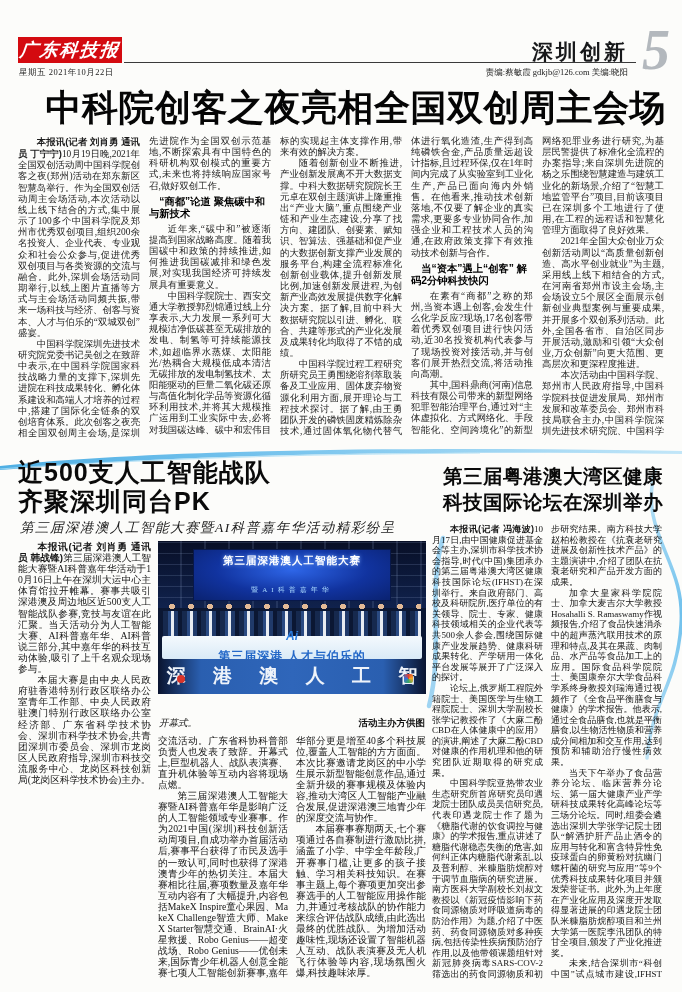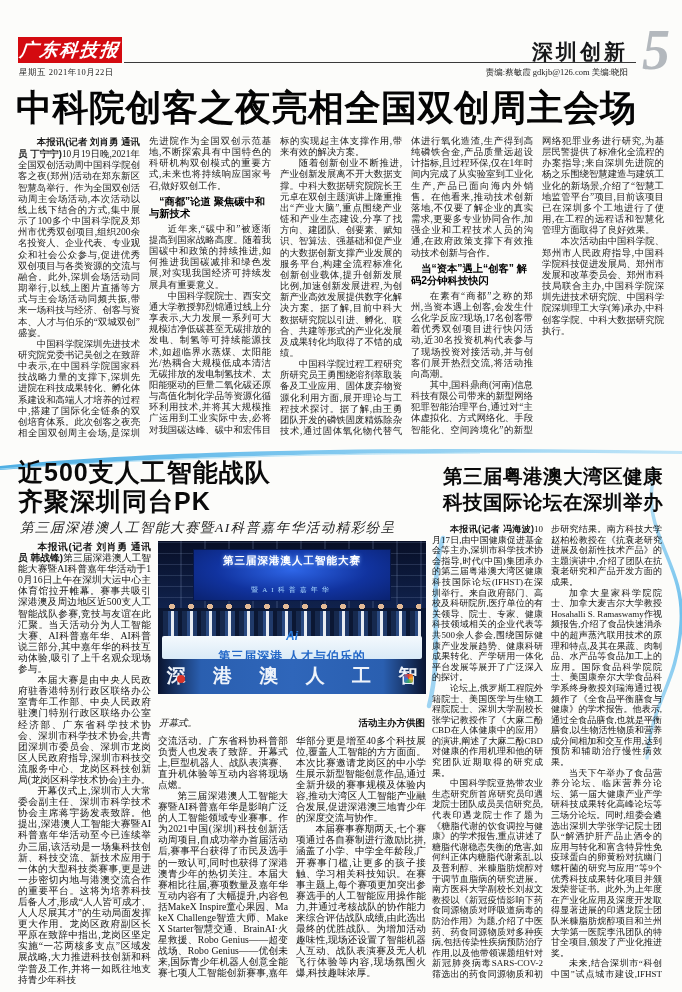--- a/index.html
+++ b/index.html
@@ -10,21 +10,21 @@
   
   .logo-box { position:absolute; left:18px; top:37px; width:104px; height:26px; background:#d40a10; display:flex; align-items:center; justify-content:center; }
   .logo-text { color:#fff; font-size:18px; font-weight:bold; font-style:italic; letter-spacing:2px; transform:skewX(-6deg); white-space:nowrap; }
   .masthead-rule { position:absolute; left:124px; top:62px; width:512px; height:1px; background:#3a3a3a; }
   .date-line { position:absolute; left:19px; top:67px; font-size:8.5px; color:#222; letter-spacing:.5px; }
   .section-title { position:absolute; right:54px; top:38px; font-size:21px; font-weight:bold; font-family:Liberation Mono, monospace; letter-spacing:3px; color:#17181a; }
   .editors { position:absolute; right:54px; top:67px; font-size:8.5px; color:#222; }
   .page-num { position:absolute; right:12px; top:22px; font-size:56px; line-height:1; color:#b3b8bd; font-weight:bold; font-style:italic; }
 
   
-  .headline { position:absolute; left:16px; top:84px; width:650px; text-align:left; font-size:36px; font-weight:900; font-family:"Liberation Sans","DejaVu Sans",sans-serif; letter-spacing:.5px; color:#050505; white-space:nowrap; }
+  .headline { position:absolute; left:16px; top:84px; width:650px; text-align:right; font-size:36px; font-weight:900; font-family:"Liberation Sans","DejaVu Sans",sans-serif; letter-spacing:.5px; color:#050505; white-space:nowrap; }
   .top-columns { position:absolute; left:18px; top:136px; width:646px; height:310px; column-count:5; column-gap:9px; column-fill:auto; font-size:9.4px; line-height:11.15px; text-align:justify; overflow:hidden; color:#1c1c1c; word-break:break-all; }
   .para { text-indent:2em; }
   .para.cont { text-indent:0; }
   .lead-in { font-family:"Liberation Sans","DejaVu Sans",sans-serif; font-weight:bold; }
   .subhead { font-family:"Liberation Sans","DejaVu Sans",sans-serif; font-size:10.3px; font-weight:bold; margin:4px 0 3px; text-indent:1em; line-height:12.5px; color:#000; text-align:left; }
 
   
   .swoosh-h { position:absolute; left:0; top:444px; width:682px; height:26px; pointer-events:none; }
   .swoosh-v { position:absolute; left:0; top:0; width:682px; height:992px; pointer-events:none; }
 
@@ -82,20 +82,21 @@
       <p class="para"><b class="lead-in">本报讯(记者 刘肖勇 通讯员 丁宁宁)</b>10月19日晚,2021年全国双创活动周中国科学院创客之夜(郑州)活动在郑东新区智慧岛举行。作为全国双创活动周主会场活动,本次活动以线上线下结合的方式,集中展示了100多个中国科学院及郑州市优秀双创项目,组织200余名投资人、企业代表、专业观众和社会公众参与,促进优秀双创项目与各类资源的交流与融合。此外,深圳会场活动同期举行,以线上图片直播等方式与主会场活动同频共振,带来一场科技与经济、创客与资本、人才与伯乐的“双城双创”盛宴。</p>
       <p class="para">中国科学院深圳先进技术研究院党委书记吴创之在致辞中表示,在中国科学院国家科技战略力量的支撑下,深圳先进院在科技成果转化、孵化体系建设和高端人才培养的过程中,搭建了国际化全链条的双创培育体系。此次创客之夜亮相全国双创周主会场,是深圳先进院作为全国双创示范基地,不断探索具有中国特色的科研机构双创模式的重要方式,未来也将持续响应国家号召,做好双创工作。</p>
       <h3 class="subhead">“商都”论道 聚焦碳中和与新技术</h3>
       <p class="para">近年来,“碳中和”被逐渐提高到国家战略高度。随着我国碳中和政策的持续推进,如何推进我国碳减排和绿色发展,对实现我国经济可持续发展具有重要意义。</p>
       <p class="para">中国科学院院士、西安交通大学教授郭烈锦通过线上分享表示,大力发展一系列可大规模洁净低碳甚至无碳排放的发电、制氢等可持续能源技术,如超临界水蒸煤、太阳能光/热耦合大规模低成本清洁无碳排放的发电制氢技术、太阳能驱动的巨量二氧化碳还原与高值化制化学品等资源化循环利用技术,并将其大规模推广运用到工业实际中去,必将对我国碳达峰、碳中和宏伟目标的实现起主体支撑作用,带来有效的解决方案。</p>
       <p class="para">随着创新创业不断推进,产业创新发展离不开大数据支撑。中科大数据研究院院长王元卓在双创主题演讲上隆重推出“产业大脑”,重点围绕产业链和产业生态建设,分享了找方向、建团队、创要素、赋知识、智算法、强基础和促产业的大数据创新支撑产业发展的服务平台,构建全流程标准化创新创业载体,提升创新发展比例,加速创新发展进程,为创新产业高效发展提供数字化解决方案。据了解,目前中科大数据研究院以引进、孵化、联合、共建等形式的产业化发展及成果转化均取得了不错的成绩。</p>
       <p class="para">中国科学院过程工程研究所研究员王勇围绕溶剂萃取装备及工业应用、固体废弃物资源化利用方面,展开理论与工程技术探讨。据了解,由王勇团队开发的磷铁固废精炼除杂技术,通过固体氧化物代替气体进行氧化造渣,生产得到高纯磷铁合金,产品质量远超设计指标,且过程环保,仅在1年时间内完成了从实验室到工业化生产,产品已面向海内外销售。在他看来,推动技术创新落地,不仅要了解企业的真实需求,更要多专业协同合作,加强企业和工程技术人员的沟通,在政府政策支撑下有效推动技术创新与合作。</p>
       <h3 class="subhead">当“资本”遇上“创客” 解码2分钟科技快闪</h3>
       <p class="para">在素有“商都”之称的郑州,当资本遇上创客,会发生什么化学反应?现场,17名创客带着优秀双创项目进行快闪活动,近30名投资机构代表参与了现场投资对接活动,并与创客们展开热烈交流,将活动推向高潮。</p>
       <p class="para">其中,国科鼎商(河南)信息科技有限公司带来的新型网络犯罪智能治理平台,通过对“主体虚拟化、方式网络化、手段智能化、空间跨境化”的新型网络犯罪业务进行研究,为基层民警提供了标准化全流程的办案指导;来自深圳先进院的杨之乐围绕智慧建造与建筑工业化的新场景,介绍了“智慧工地监管平台”项目,目前该项目已在深圳多个工地进行了使用,在工程的远程话和智慧化管理方面取得了良好效果。</p>
+      <p class="para">2021年全国大众创业万众创新活动周以“高质量创新创造、高水平创业就业”为主题,采用线上线下相结合的方式,在河南省郑州市设主会场,主会场设立5个展区全面展示创新创业典型案例与重要成果,并开展多个双创系列活动。此外,全国各省市、自治区同步开展活动,激励和引领“大众创业,万众创新”向更大范围、更高层次和更深程度推进。</p>
       <p class="para">本次活动由中国科学院、郑州市人民政府指导,中国科学院科技促进发展局、郑州市发展和改革委员会、郑州市科技局联合主办,中国科学院深圳先进技术研究院、中国科学院深圳理工大学(筹)承办,中科创客学院、中科大数据研究院执行。</p>
     </div>
 
   <svg class="swoosh-h" viewBox="0 0 682 26" xmlns="http://www.w3.org/2000/svg">
     <defs>
       <linearGradient id="gh" x1="0" y1="0" x2="1" y2="0">
         <stop offset="0" stop-color="#4fafe4"></stop>
         <stop offset="0.45" stop-color="#7cc6ee"></stop>
         <stop offset="1" stop-color="#c2e6f8"></stop>
       </linearGradient>
@@ -119,21 +120,20 @@
   <div class="ai-title">
     <div>近500支人工智能战队</div>
     <div>齐聚深圳同台PK</div>
   </div>
   <div class="ai-subtitle">第三届深港澳人工智能大赛暨AI科普嘉年华活动精彩纷呈</div>
 
   <div class="ai-body">
     <div class="ai-left">
         <p class="para"><b class="lead-in">本报讯(记者 刘肖勇 通讯员 韩战锋)</b>第三届深港澳人工智能大赛暨AI科普嘉年华活动于10月16日上午在深圳大运中心主体育馆拉开帷幕。赛事共吸引深港澳及周边地区近500支人工智能战队参赛,竞技与友谊在此汇聚。当天活动分为人工智能大赛、AI科普嘉年华、AI科普说三部分,其中嘉年华的科技互动体验,吸引了上千名观众现场参与。</p>
         <p class="para">本届大赛是由中央人民政府驻香港特别行政区联络办公室青年工作部、中央人民政府驻澳门特别行政区联络办公室经济部、广东省科学技术协会、深圳市科学技术协会,共青团深圳市委员会、深圳市龙岗区人民政府指导,深圳市科技交流服务中心、龙岗区科技创新局(龙岗区科学技术协会)主办。</p>
-        <p class="para">开幕仪式上,深圳市人大常委会副主任、深圳市科学技术协会主席蒋宇扬发表致辞。他提出,深港澳人工智能大赛暨AI科普嘉年华活动至今已连续举办三届,该活动是一场集科技创新、科技交流、新技术应用于一体的大型科技类赛事,更是进一步密切内地与港澳交流合作的重要平台。这将为培养科技后备人才,形成“人人皆可成才、人人尽展其才”的生动局面发挥更大作用。龙岗区政府副区长平原在致辞中指出,龙岗区坚定实施“一芯两核多支点”区域发展战略,大力推进科技创新和科学普及工作,并将一如既往地支持青少年科技</p>
       </div>
     <div class="ai-right">
       <div class="photo">
         <div class="photo-truss"></div>
         <div class="photo-screen">
           <div class="screen-title">第三届深港澳人工智能大赛</div>
           <div class="screen-sub">暨AI科普嘉年华</div>
         </div>
         <div class="photo-people">
           <div class="people-heads"></div>

